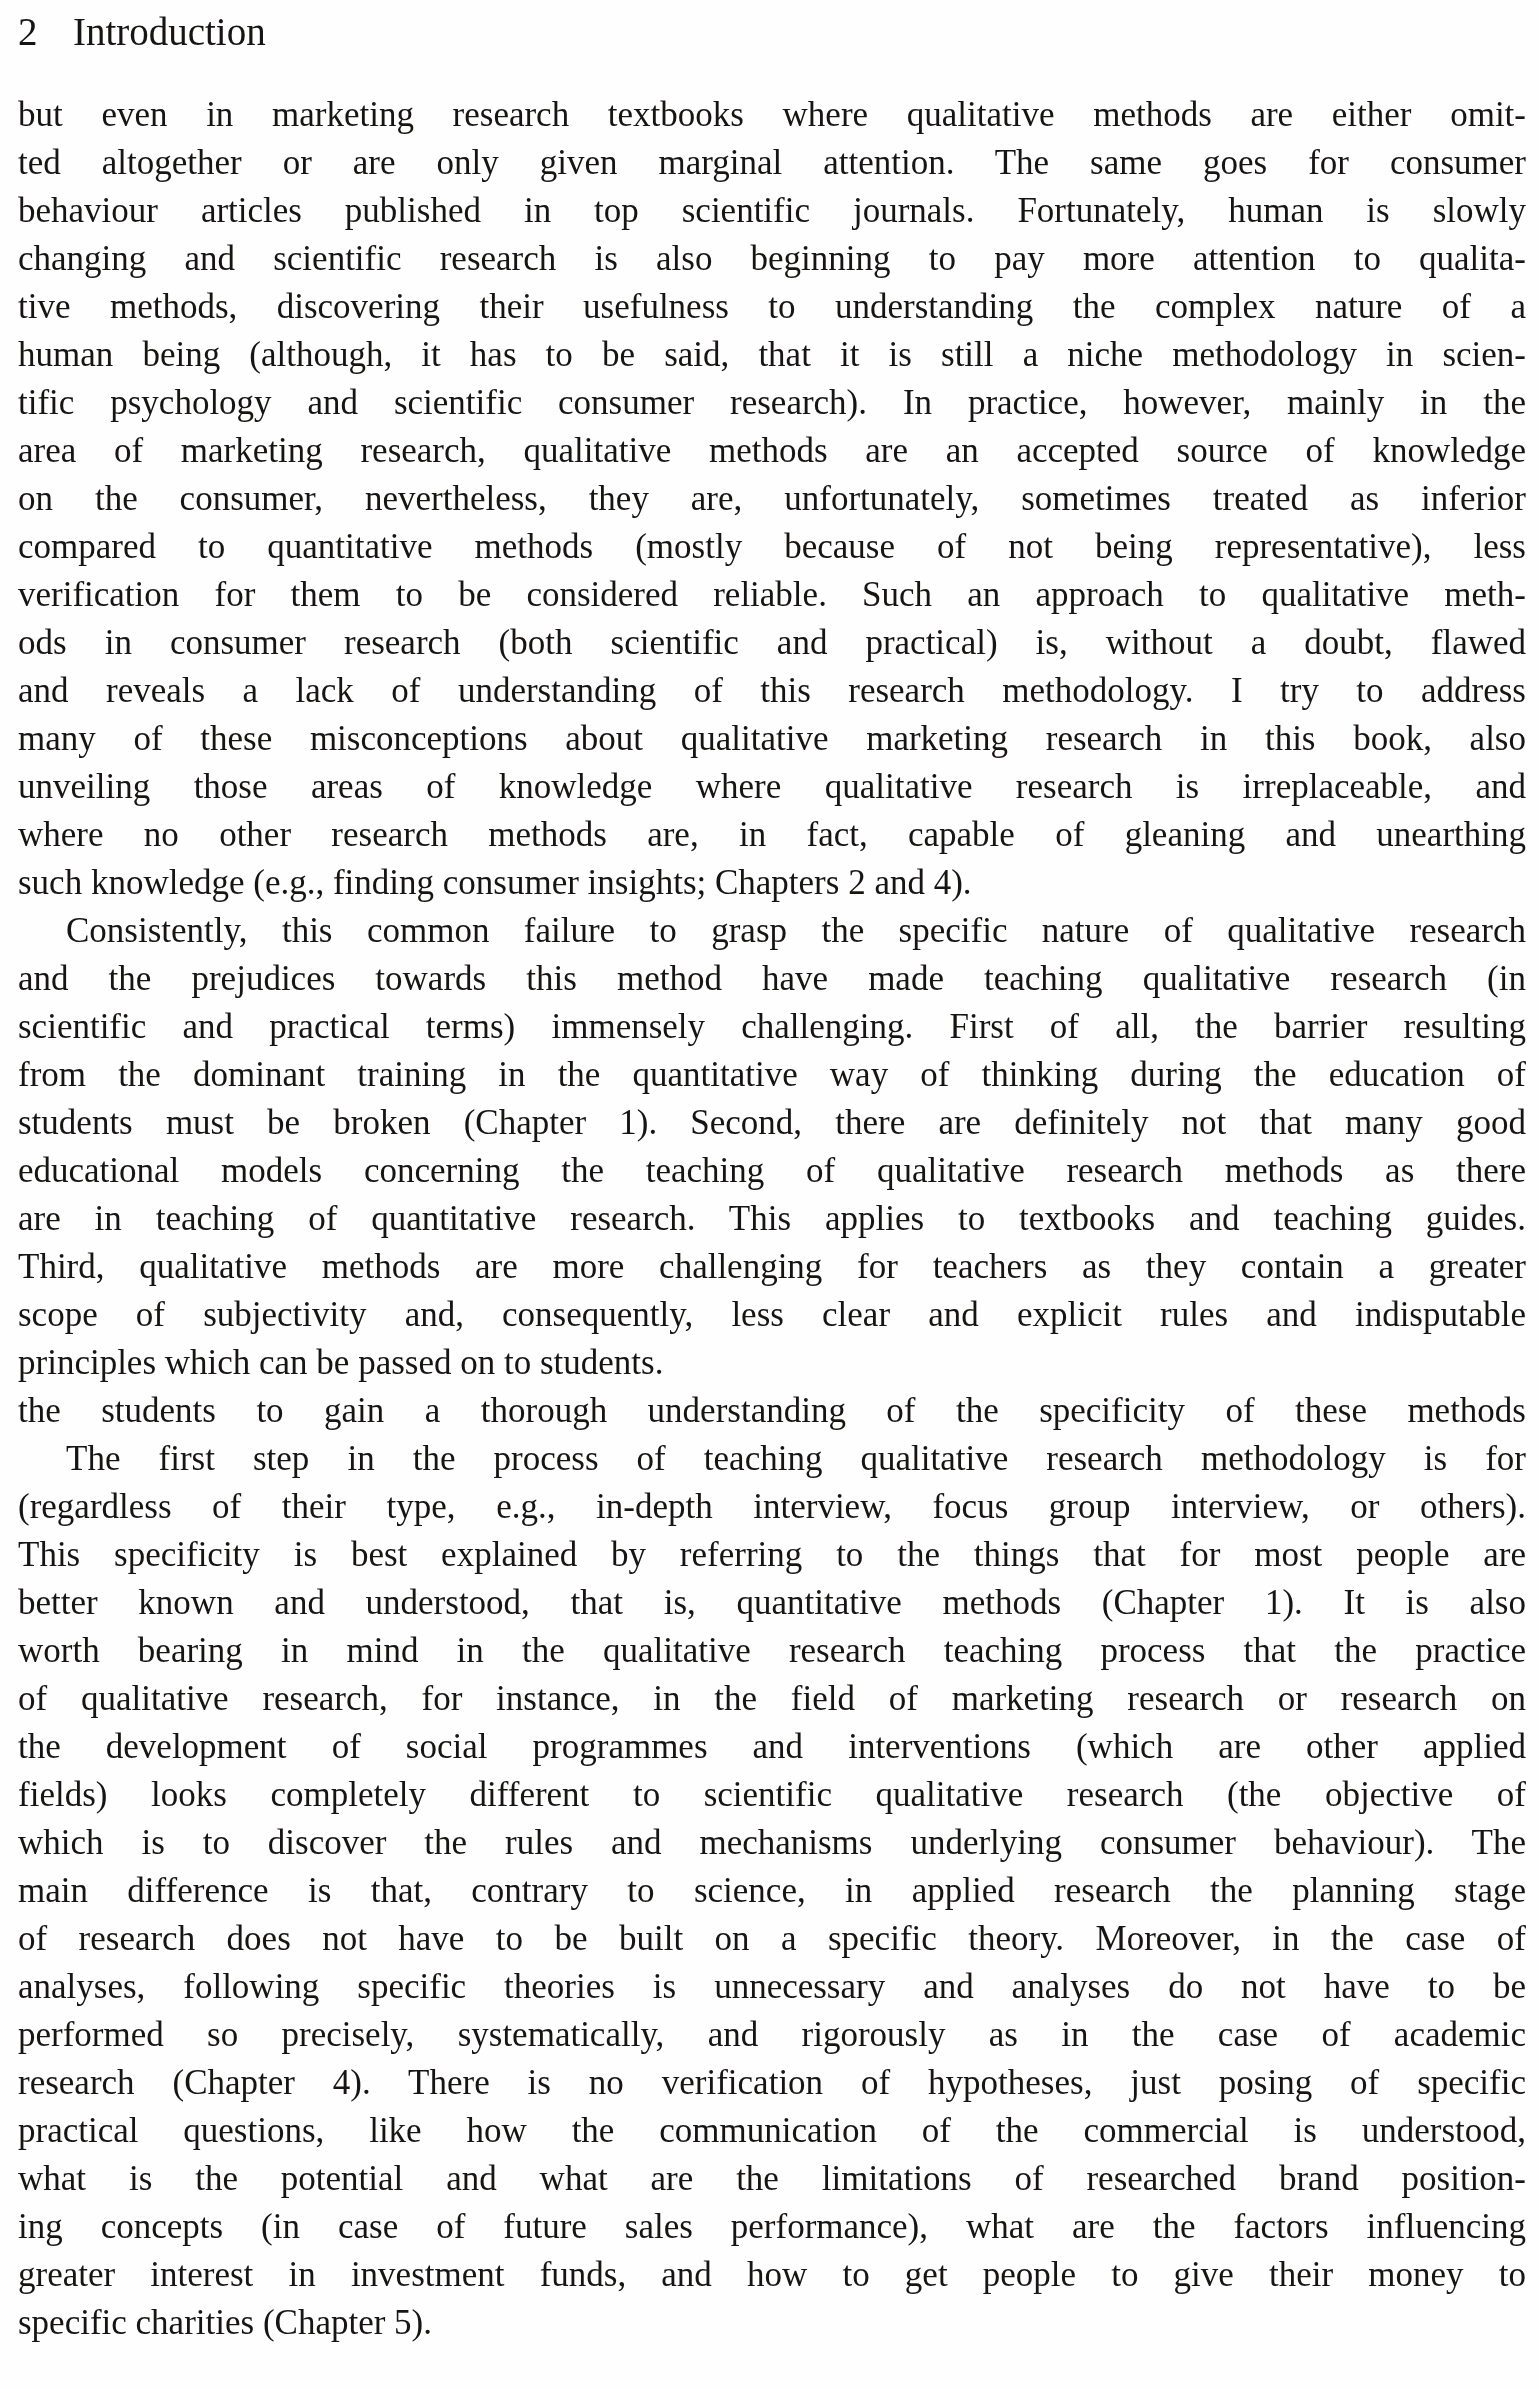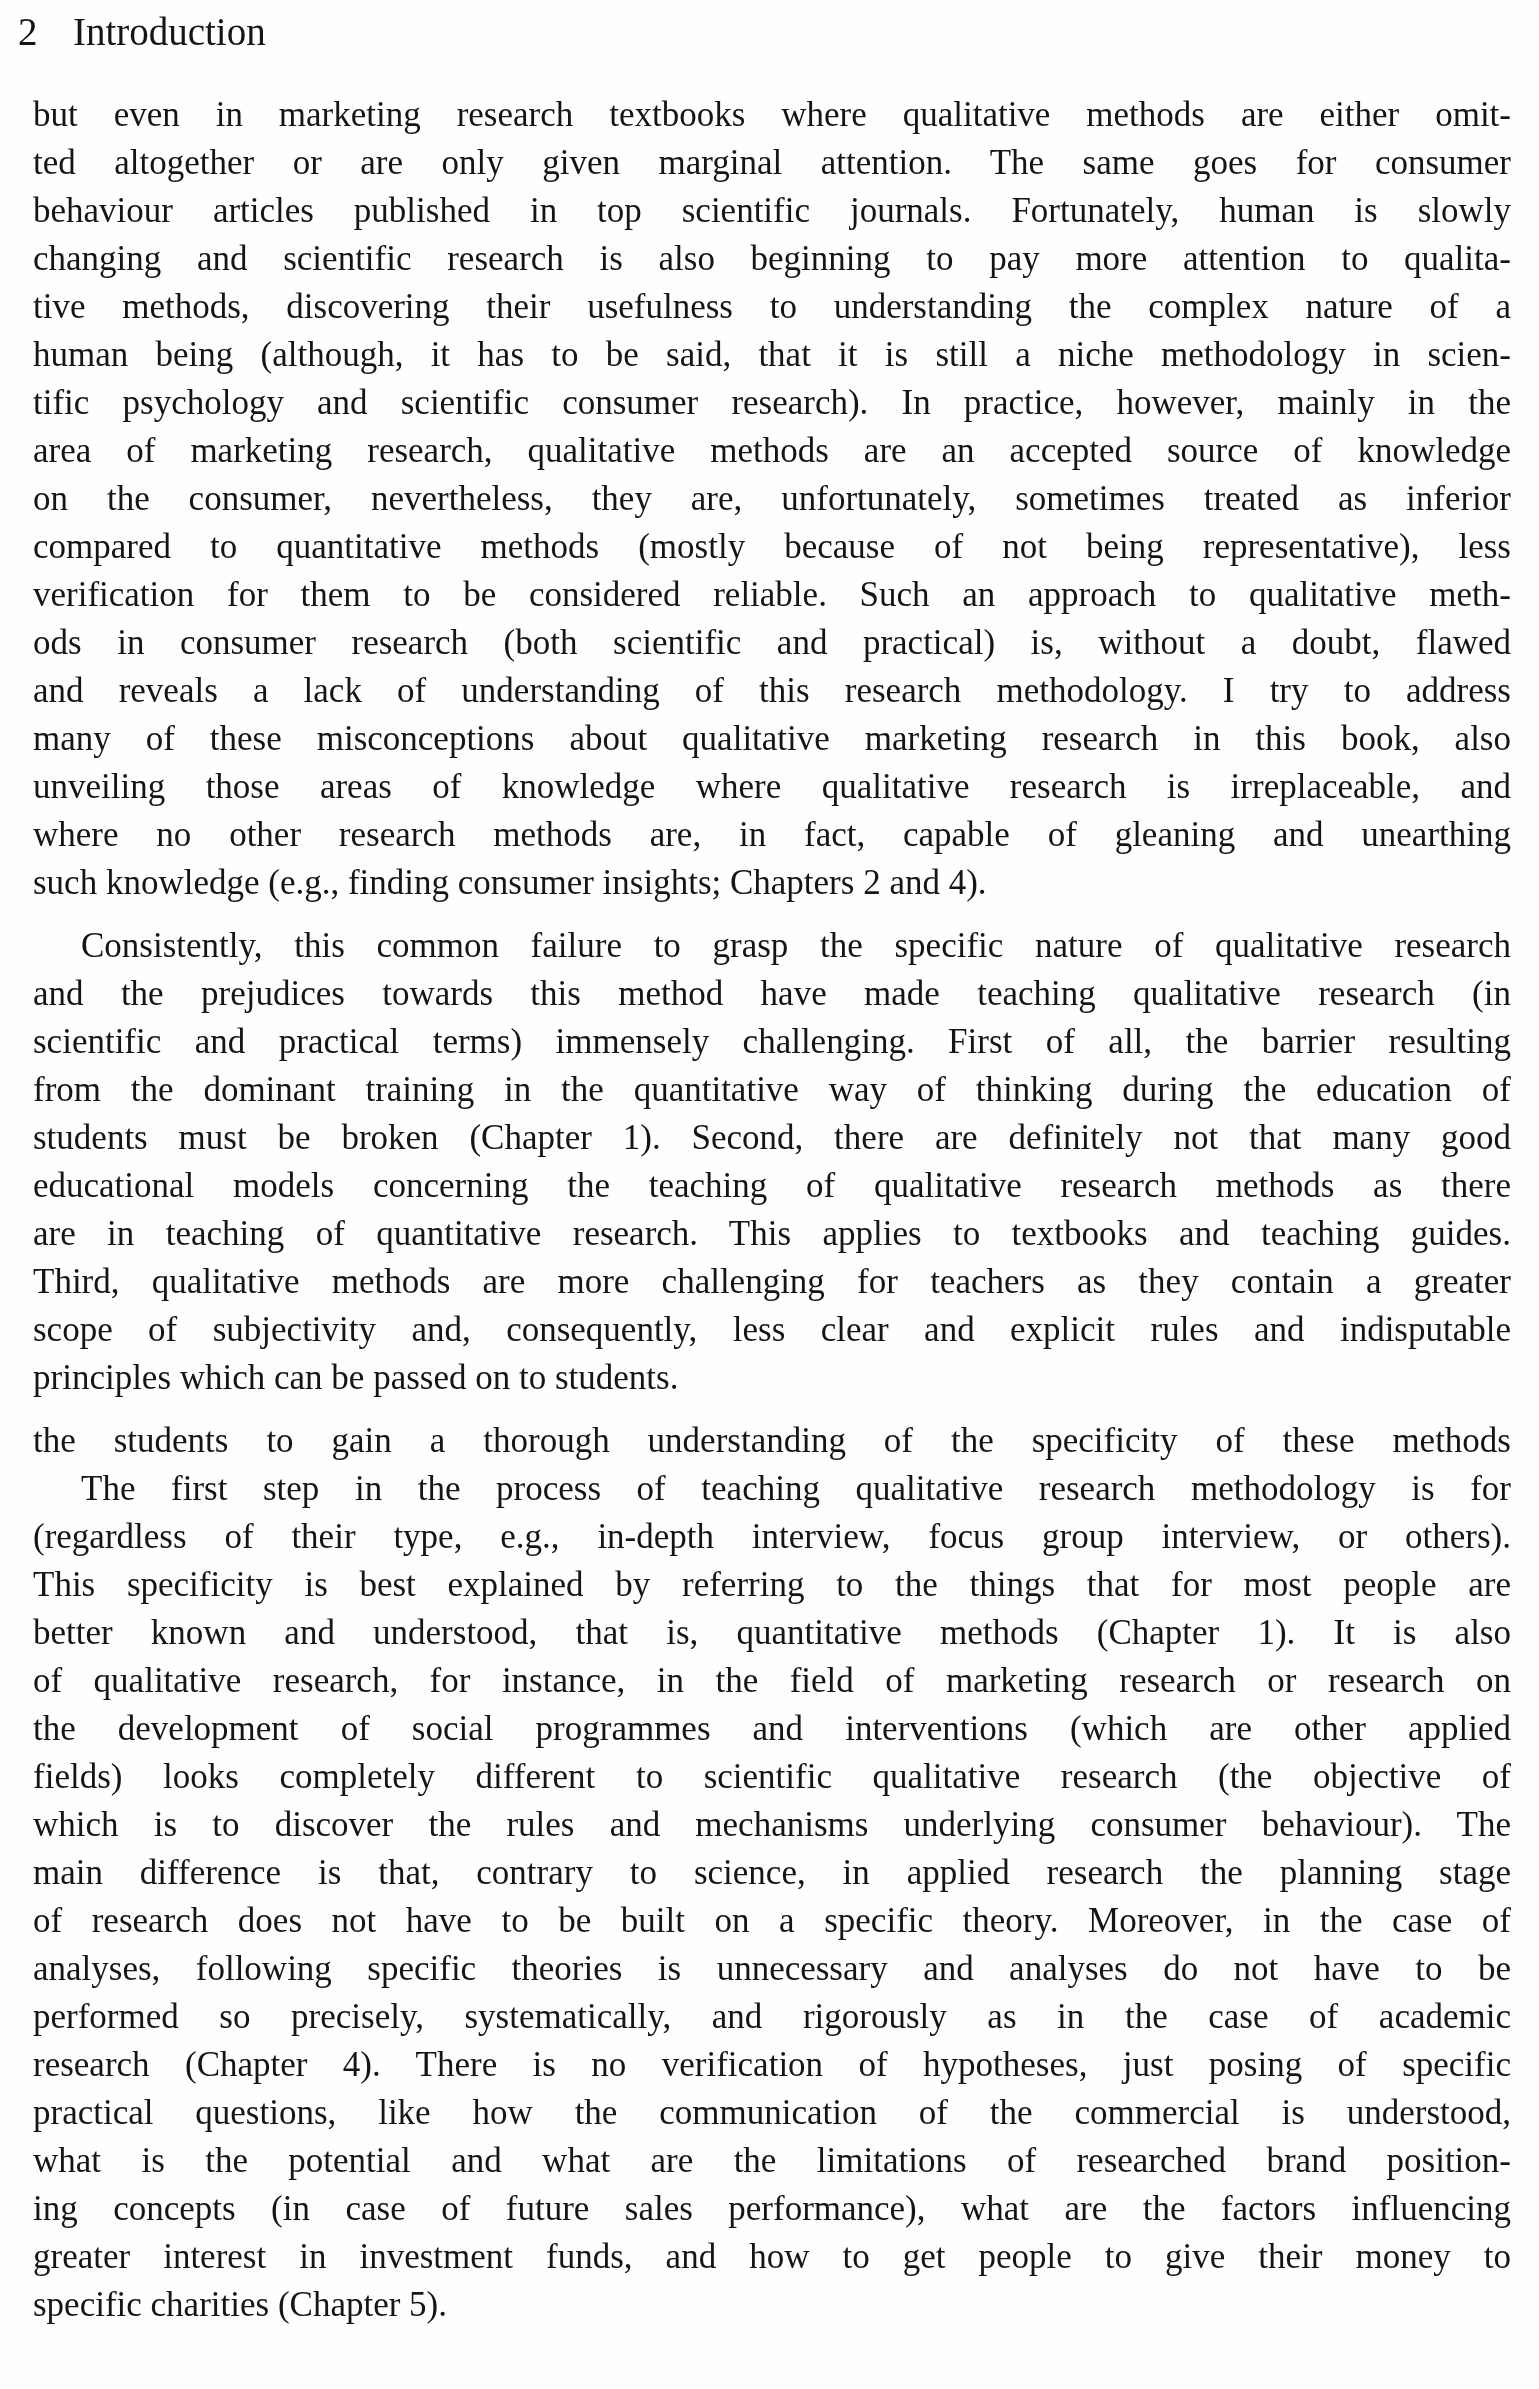--- a/index.html
+++ b/index.html
@@ -23,21 +23,21 @@
   }
   .running-head .page-number {
     letter-spacing: 0.4px;
   }
   .running-head .head-title {
     margin-left: 35px;
   }
   .page-body {
     font-size: 35px;
   }
-  .para { margin: 15px; }
+  .para { margin: 0; }
   .line {
     line-height: 48px;
     height: 48px;
     text-align: justify;
     text-align-last: justify;
     overflow: hidden;
   }
   .line.last {
     text-align: left;
     text-align-last: left;
@@ -85,20 +85,21 @@
         <div class="line">Third, qualitative methods are more challenging for teachers as they contain a greater</div>
         <div class="line">scope of subjectivity and, consequently, less clear and explicit rules and indisputable</div>
         <div class="line last">principles which can be passed on to students.</div>
       </div>
       <div class="para">
         <div class="line">the students to gain a thorough understanding of the specificity of these methods</div>
         <div class="line indent">The first step in the process of teaching qualitative research methodology is for</div>
         <div class="line">(regardless of their type, e.g., in-depth interview, focus group interview, or others).</div>
         <div class="line">This specificity is best explained by referring to the things that for most people are</div>
         <div class="line">better known and understood, that is, quantitative methods (Chapter 1). It is also</div>
+        <div class="line">worth bearing in mind in the qualitative research teaching process that the practice</div>
         <div class="line">of qualitative research, for instance, in the field of marketing research or research on</div>
         <div class="line">the development of social programmes and interventions (which are other applied</div>
         <div class="line">fields) looks completely different to scientific qualitative research (the objective of</div>
         <div class="line">which is to discover the rules and mechanisms underlying consumer behaviour). The</div>
         <div class="line">main difference is that, contrary to science, in applied research the planning stage</div>
         <div class="line">of research does not have to be built on a specific theory. Moreover, in the case of</div>
         <div class="line">analyses, following specific theories is unnecessary and analyses do not have to be</div>
         <div class="line">performed so precisely, systematically, and rigorously as in the case of academic</div>
         <div class="line">research (Chapter 4). There is no verification of hypotheses, just posing of specific</div>
         <div class="line">practical questions, like how the communication of the commercial is understood,</div>

